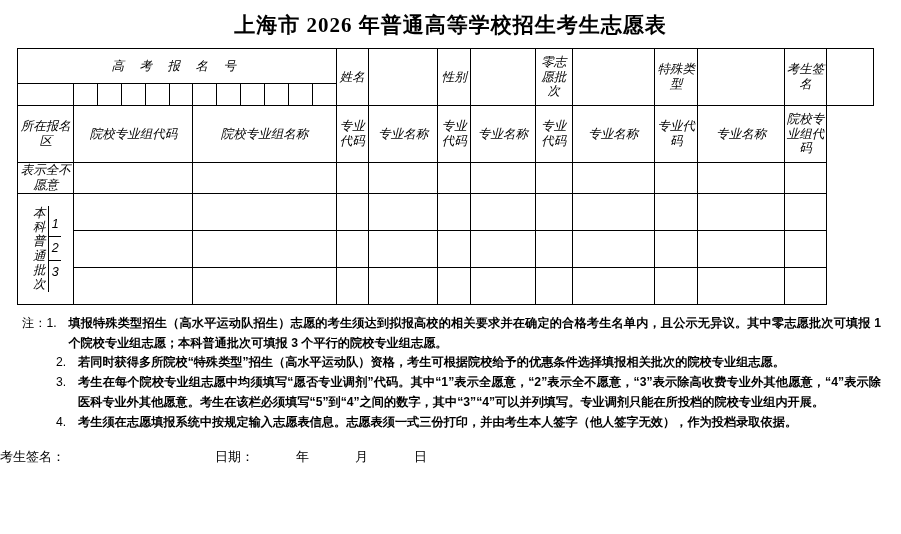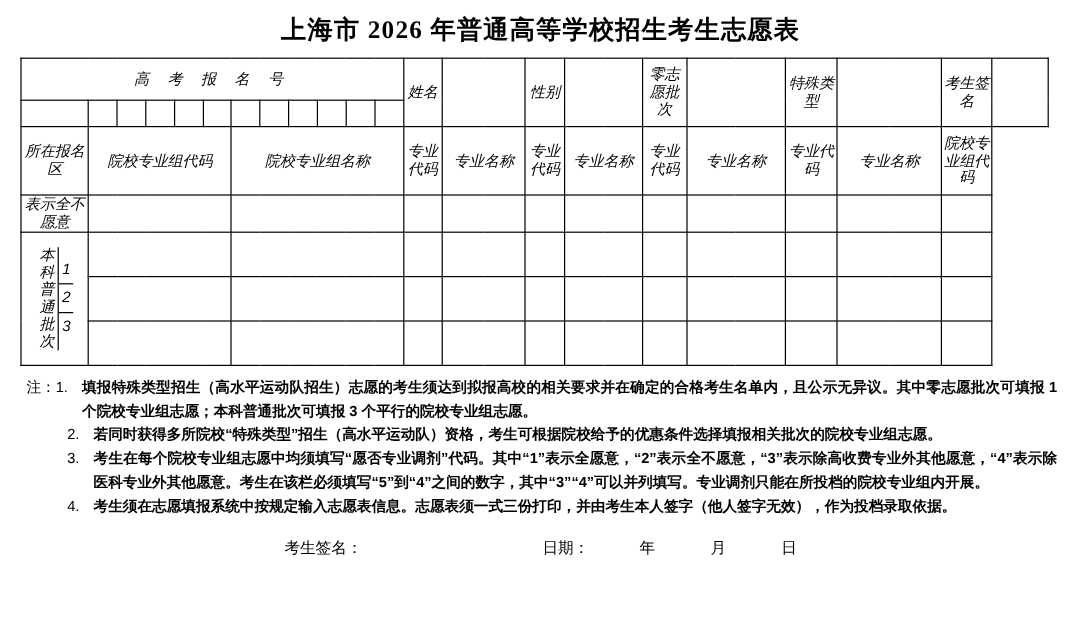--- a/index.html
+++ b/index.html
@@ -114,21 +114,21 @@
   .note-indent {
     padding-left: 34px;
   }
 
   
   .footer {
     margin-top: 16px;
     font-family: "Liberation Sans", "DejaVu Sans", sans-serif;
     font-size: 13px;
     display: flex;
-    justify-content: center;
+    justify-content: flex-start;
     align-items: center;
   }
   .footer .sign {
     margin-right: 150px;
   }
   .footer .date-label {
     margin-right: 42px;
   }
   .footer .d-y {
     margin-right: 46px;

